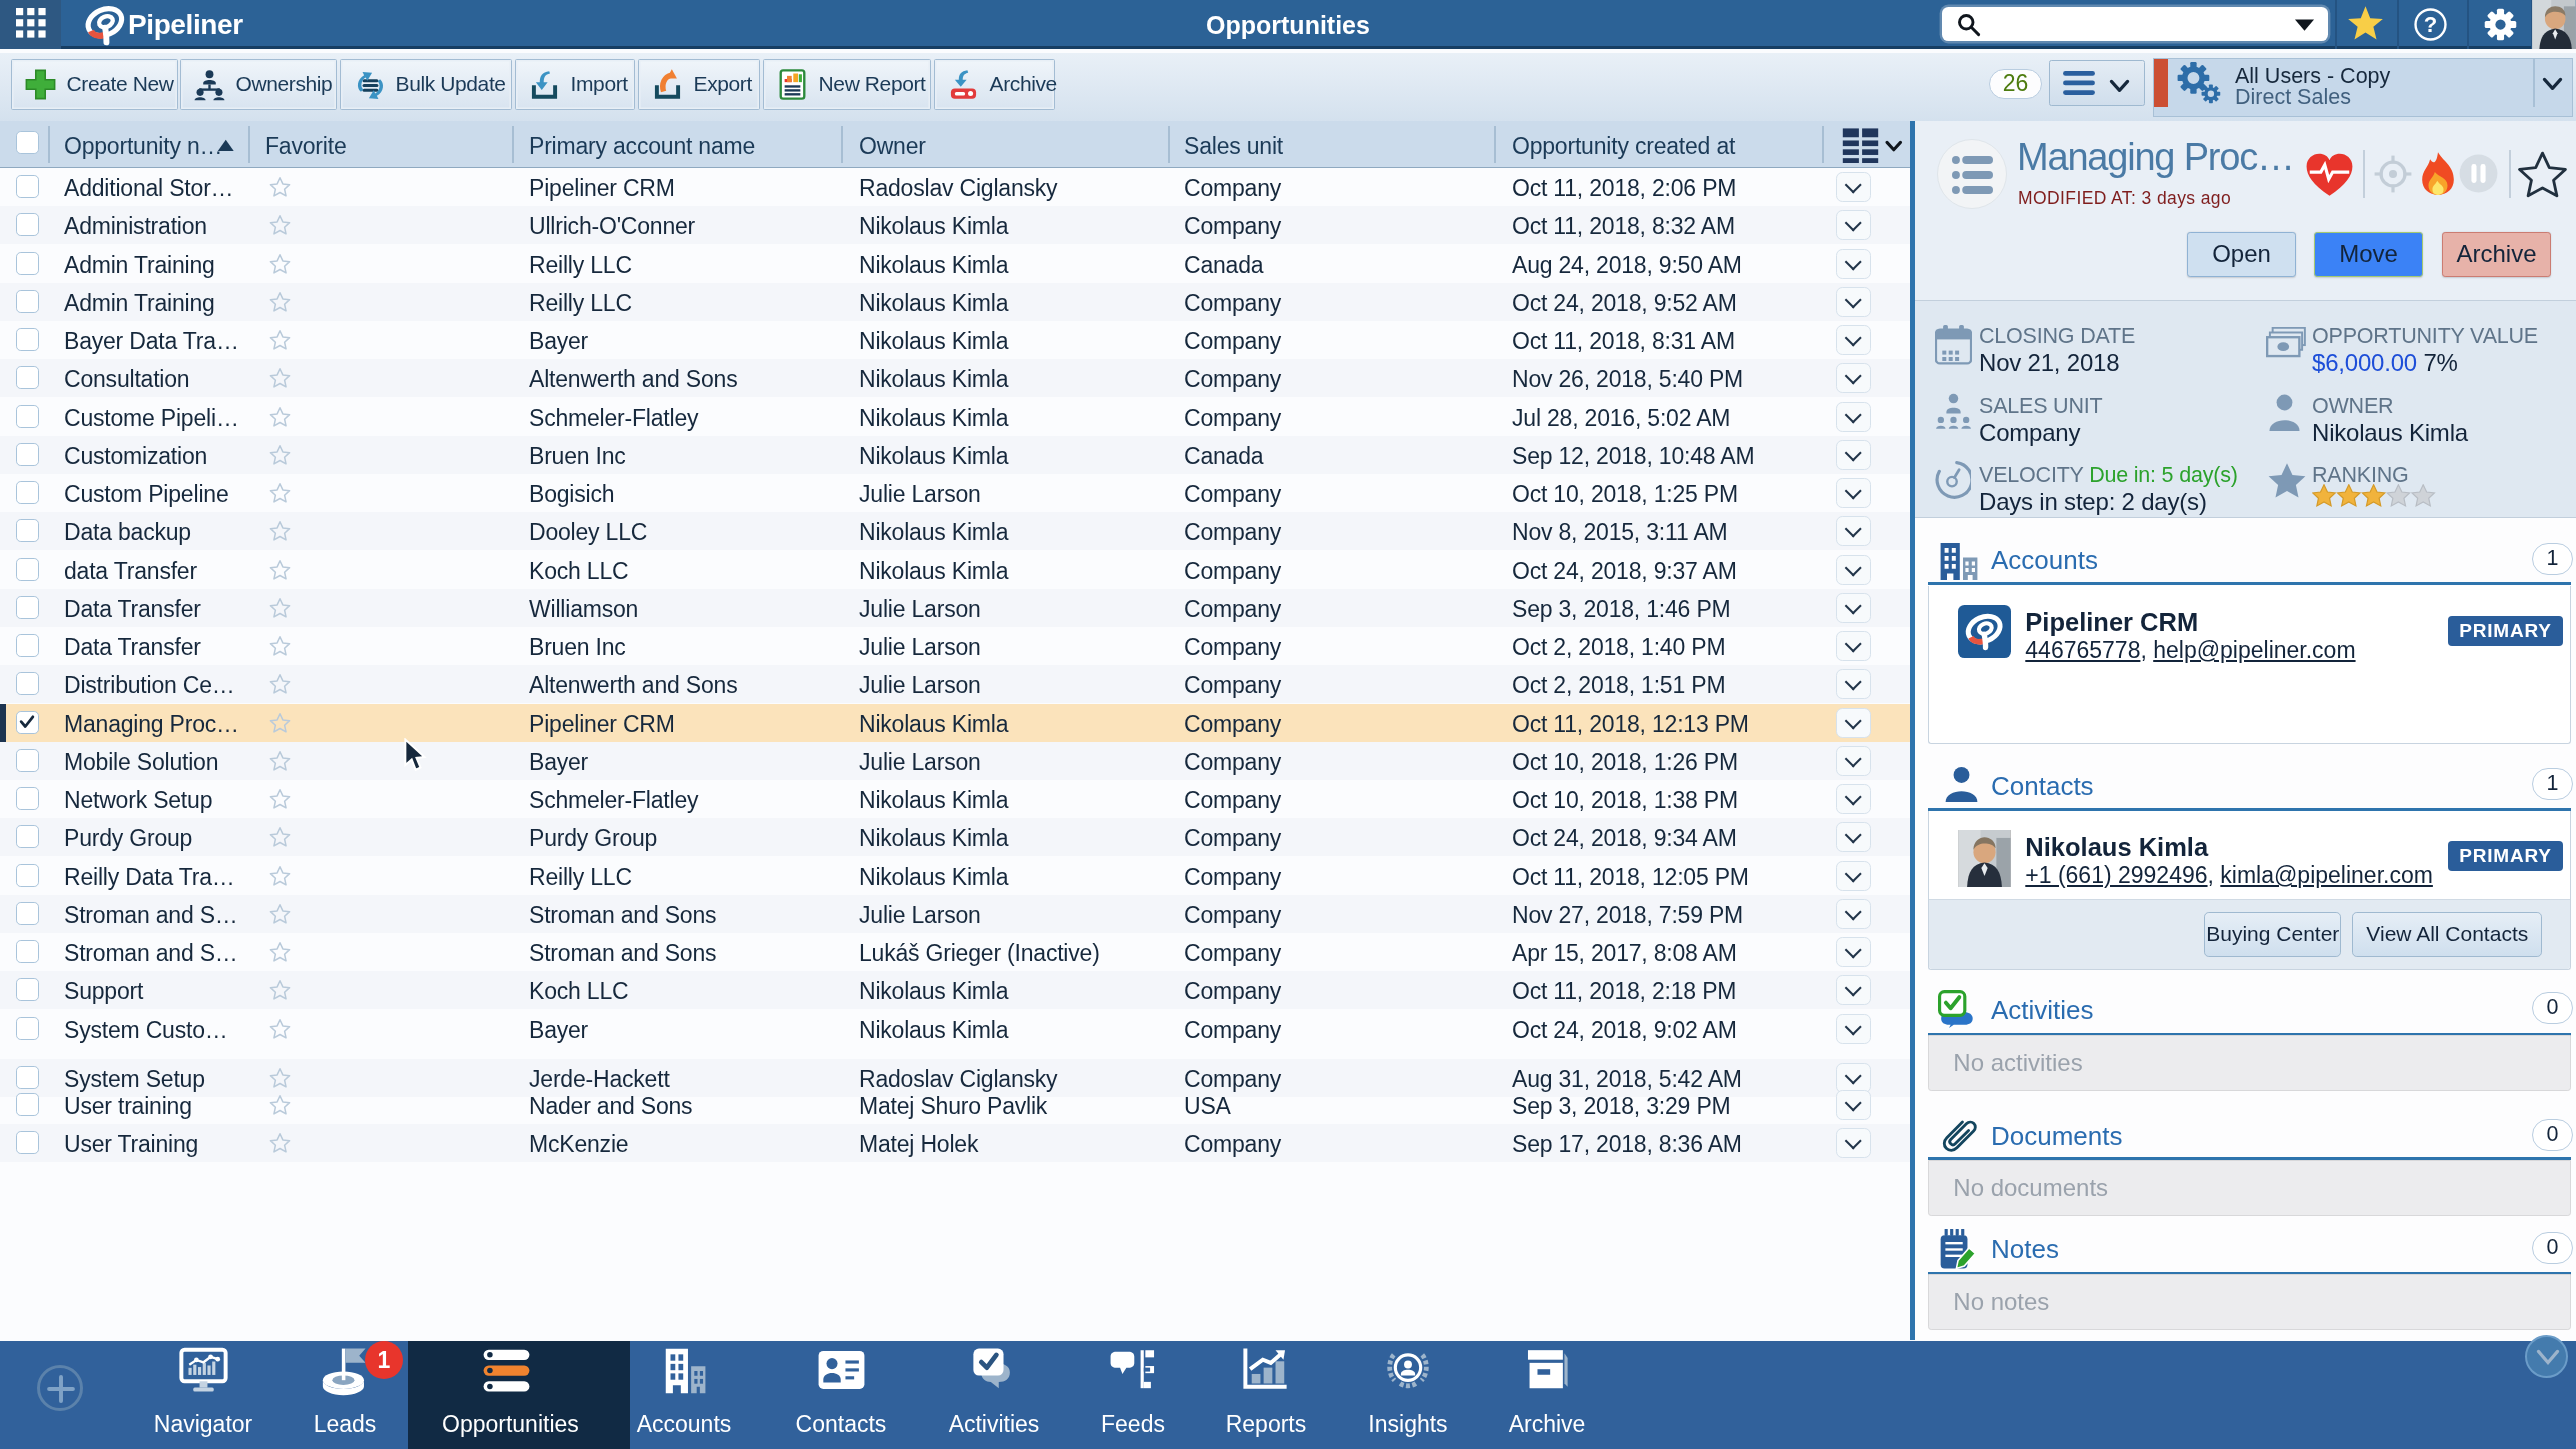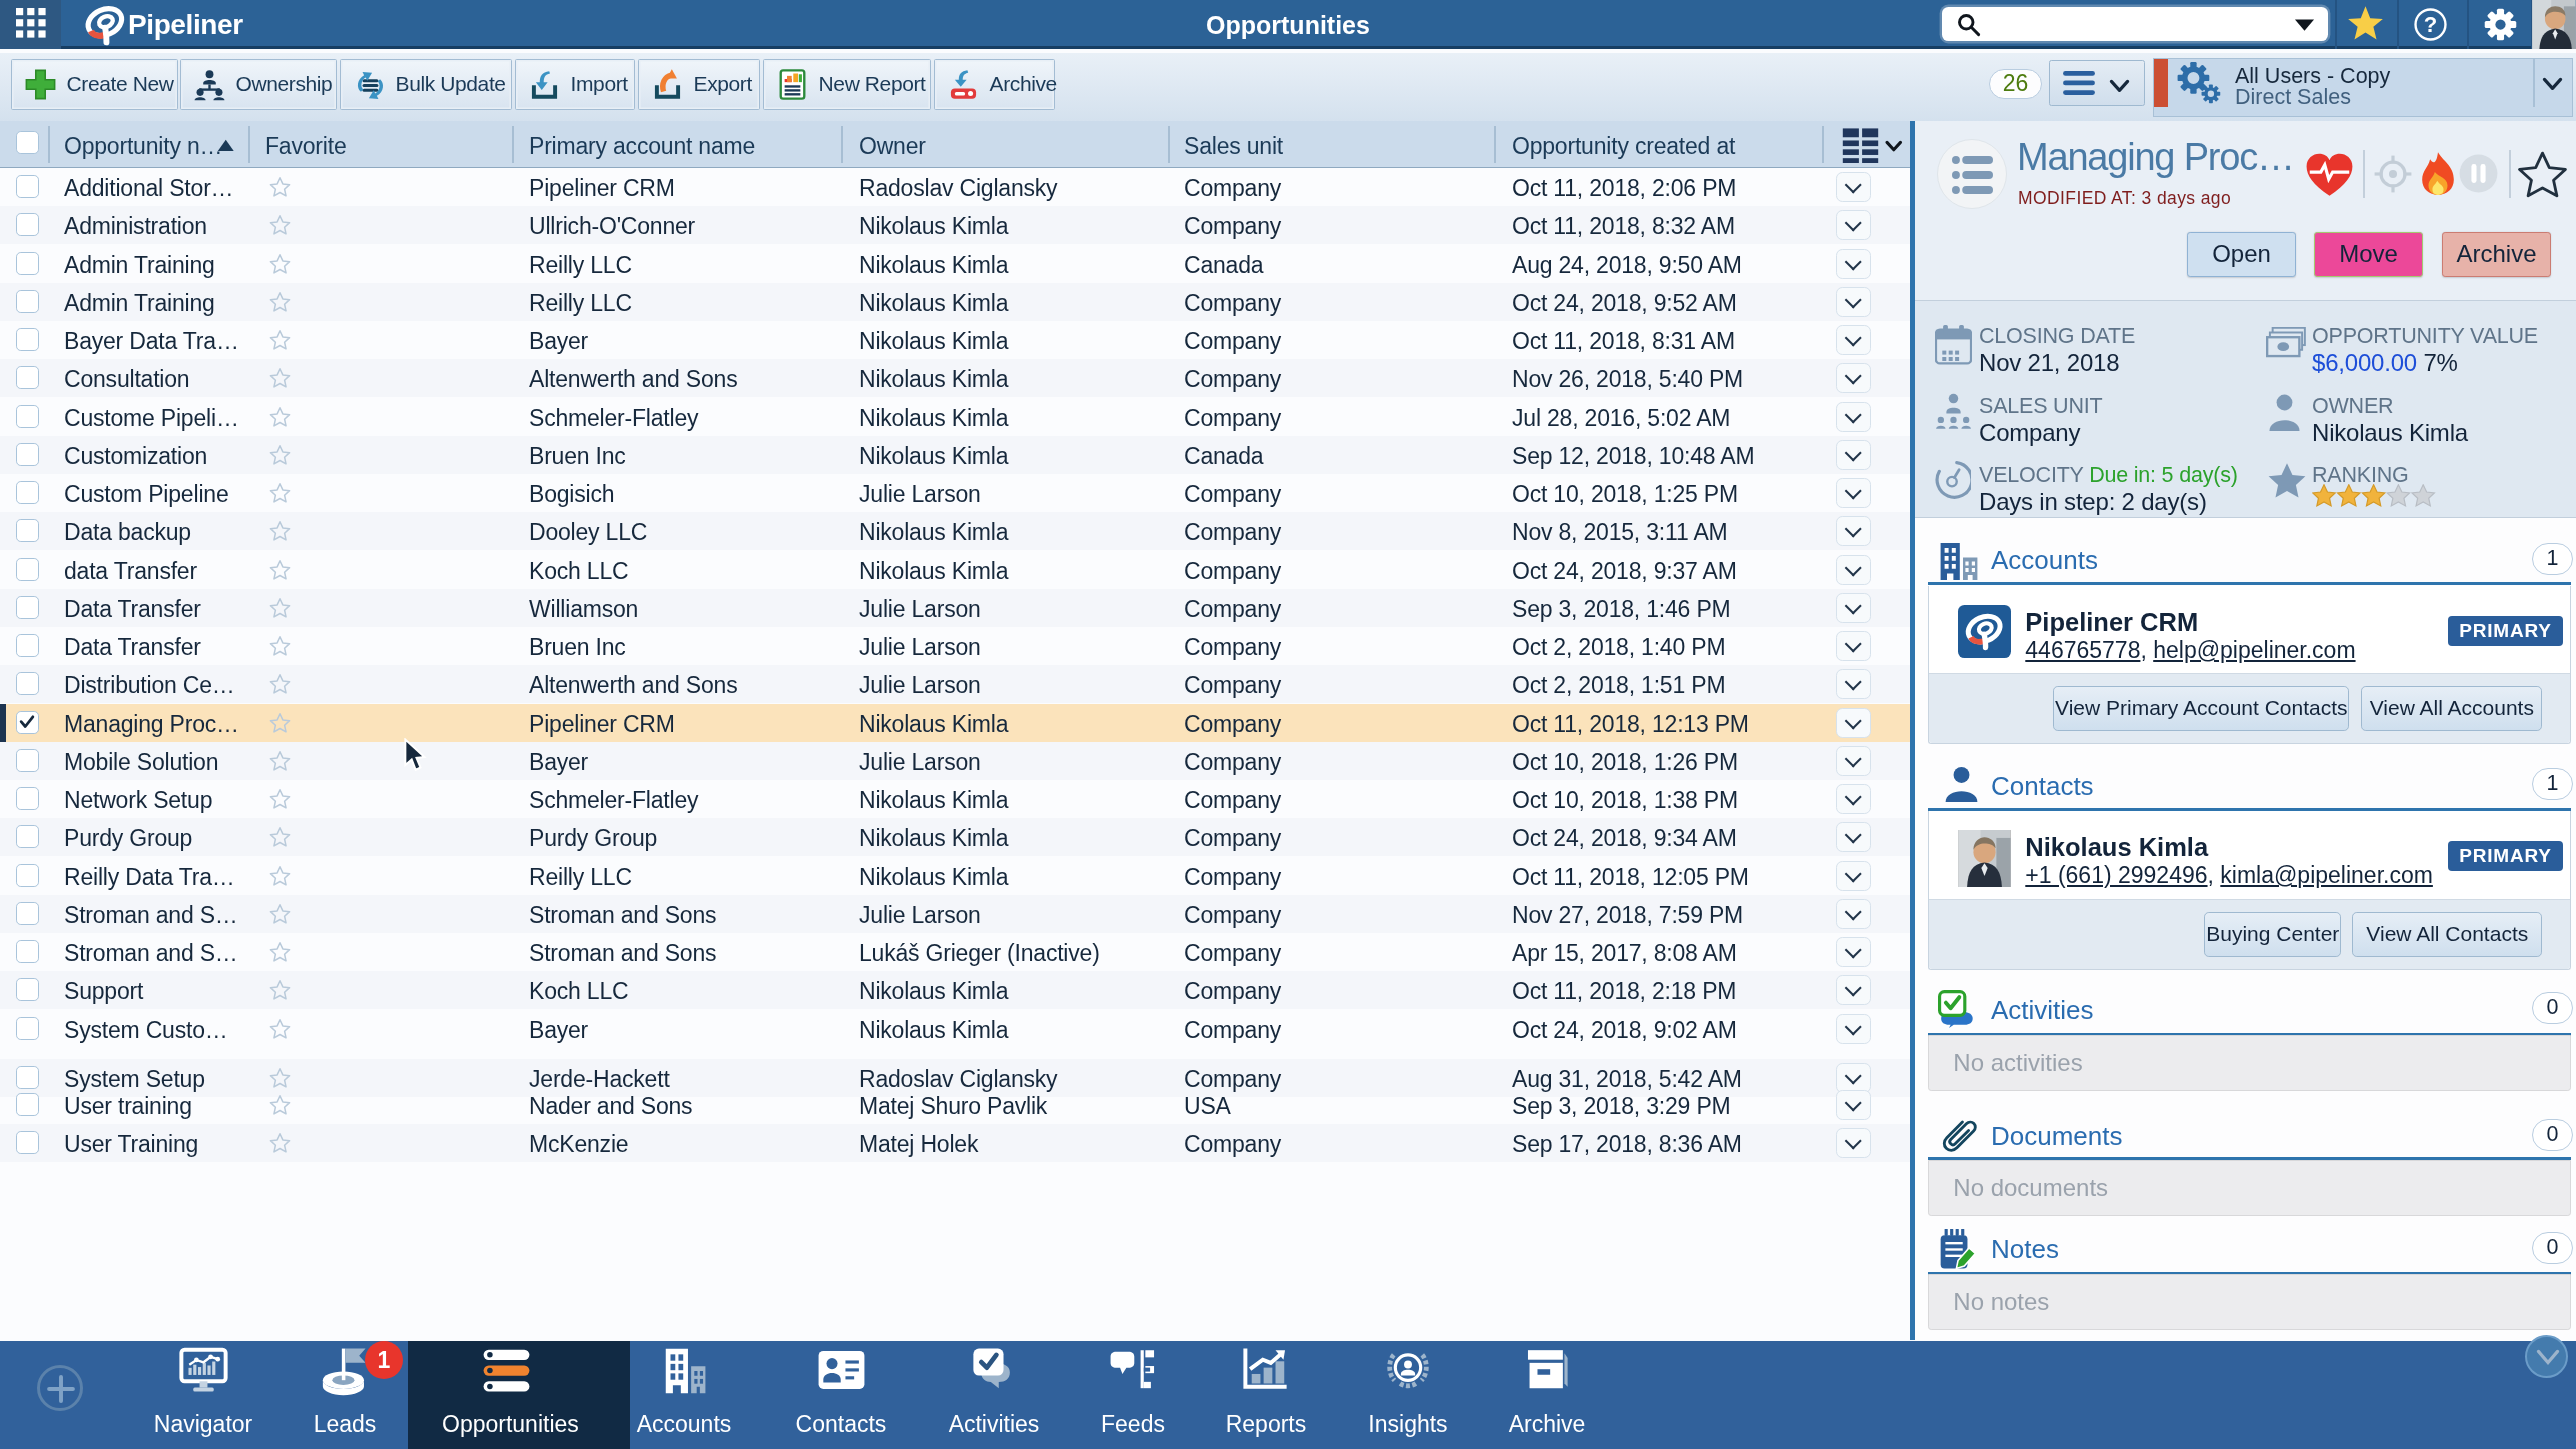--- a/index.html
+++ b/index.html
@@ -661,21 +661,21 @@
   <svg width="41" height="41" viewBox="0 0 52 52" style="position:absolute; left:544px; top:32px;">
     <circle cx="26" cy="26" r="24" fill="#d6dde4"></circle>
     <rect x="17" y="14" width="6.5" height="24" rx="3" fill="#fff"></rect>
     <rect x="28.5" y="14" width="6.5" height="24" rx="3" fill="#fff"></rect>
   </svg>
   <div style="position:absolute; left:595px; top:29px; width:1.6px; height:48px; background:#c3cfdb;"></div>
   <svg width="51" height="49" viewBox="0 0 32 31" style="position:absolute; left:603px; top:29px;">
     <path d="M16 2 L20.3 11.2 L30.5 12.3 L23 19.1 L25.1 29 L16 24 L6.9 29 L9 19.1 L1.5 12.3 L11.7 11.2 Z" fill="none" stroke="#21303f" stroke-width="1.8" stroke-linejoin="round"></path>
   </svg>
   <div class="pbtn" style="left:273px; background:#cfe0f0; border-color:#8fb2d4;">Open</div>
-  <div class="pbtn" style="left:400px; background:#ec4899; border-color:#a4ca70;">Move</div>
+  <div class="pbtn" style="left:400px; background:#3b82f6; border-color:#a4ca70;">Move</div>
   <div class="pbtn" style="left:528px; background:#e7b2a9; border-color:#cb7c72;">Archive</div>
   <div id="facts">
     <svg width="37" height="40" viewBox="0 0 46 50" style="position:absolute; left:21px; top:24px;">
       <rect x="1" y="6" width="44" height="42" rx="5" fill="none" stroke="#7e99b5" stroke-width="3"></rect>
       <rect x="1" y="6" width="44" height="12" fill="#7e99b5"></rect>
       <rect x="10" y="0" width="6" height="12" rx="2" fill="#7e99b5"></rect>
         <rect x="30" y="0" width="6" height="12" rx="2" fill="#7e99b5"></rect>
       <g fill="#7e99b5">
           <rect x="9" y="32" width="5" height="5"></rect>
           <rect x="17" y="32" width="5" height="5"></rect>
@@ -756,24 +756,20 @@
           <ellipse cx="32" cy="29" rx="20" ry="14.5" fill="none" stroke="#ffffff" stroke-width="6"></ellipse>
           <path d="M13.5 31.5 A 15.5 11 0 0 0 25 42" fill="none" stroke="#e8543f" stroke-width="7"></path>
           <ellipse cx="33.5" cy="29" rx="8" ry="6" fill="none" stroke="#ffffff" stroke-width="5"></ellipse>
           <path d="M29.5 35 C28 41 26.5 46 24.5 50" stroke="#ffffff" stroke-width="6.5" fill="none" stroke-linecap="round"></path>
         </g>
       </svg>
     </div>
     <div style="position:absolute; left:96px; top:21.5px; font-size:25.5px; font-weight:bold; color:#13243a;">Pipeliner CRM</div>
     <div style="position:absolute; left:96px; top:51px; font-size:23px; color:#13243a;"><span class="plink">446765778</span>, <span class="plink">help@pipeliner.com</span></div>
     <div class="pbadge" style="left:519px; top:30px;">PRIMARY</div>
-    <div class="gray" style="height:70px;">
-      <div class="cbtn" style="left:124px; top:12px; width:296px; height:45px; line-height:41px;">View Primary Account Contacts</div>
-      <div class="cbtn" style="left:432px; top:12px; width:181px; height:45px; line-height:41px;">View All Accounts</div>
-    </div>
   </div>
   <svg width="37" height="35" viewBox="0 0 46 44" style="position:absolute; left:29px; top:646px;">
     <g fill="#2a5d9a">
         <circle cx="23" cy="10" r="10"></circle>
         <path d="M3 44 C3 26 43 26 43 44 Z"></path>
       </g>
   </svg>
   <div class="shead" style="top:650px;">Contacts</div>
   <div class="spill" style="top:647px;">1</div>
   <div class="sline" style="top:687px;"></div>

